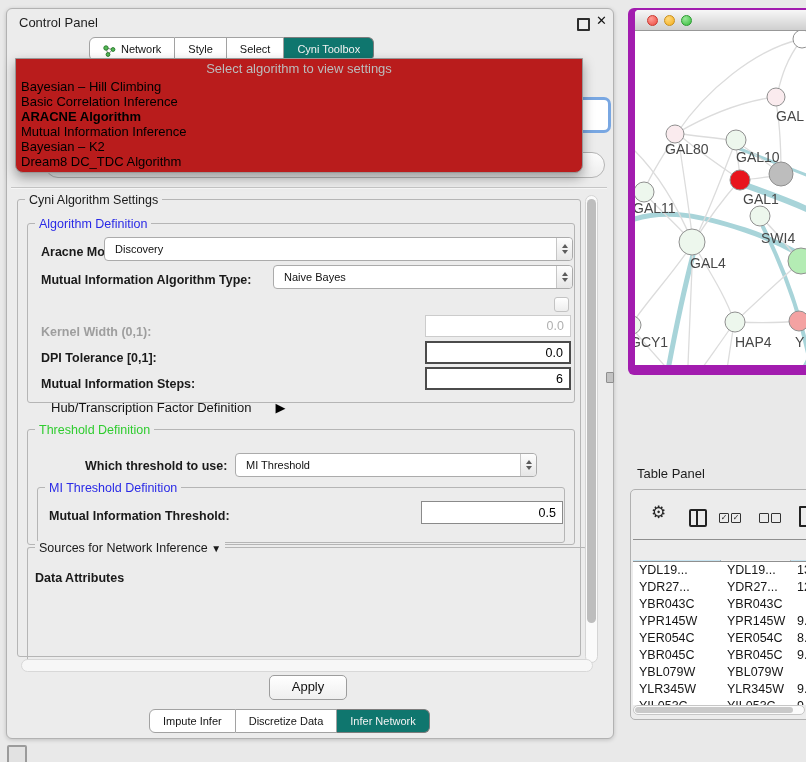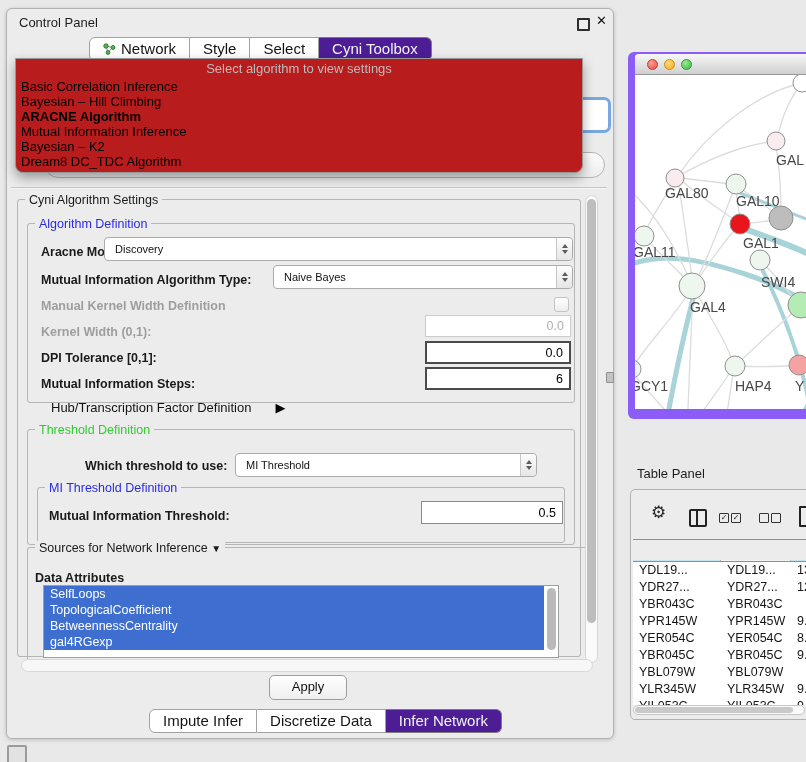--- a/index.html
+++ b/index.html
@@ -14,24 +14,24 @@
     position:absolute;left:6px;top:8px;width:606px;height:729px;
     background:#ececec;border:1px solid #b2b2b2;border-radius:6px;
     box-shadow:0 1px 4px rgba(0,0,0,.18);
   }
   .cp-title{position:absolute;left:12px;top:6px;font-size:13px;color:#1d1d1d;}
   .float-btn{position:absolute;left:570px;top:9px;width:9px;height:9px;border:2px solid #2d2d2d;background:transparent;border-radius:1px;}
   .close-btn{position:absolute;left:589px;top:4px;font-size:13px;font-weight:bold;color:#111;}
   
   .seg{position:absolute;display:flex;}
   .seg .tab{background:#fff;border:1px solid #a2a2a2;border-left:none;padding:3px 13px;
-    font-size:15px;color:#141414;display:flex;align-items:center;gap:5px;height:16px;line-height:16px;white-space:nowrap;}
+    font-size:11px;color:#141414;display:flex;align-items:flex-end;gap:5px;height:16px;line-height:16px;white-space:nowrap;}
   .seg .tab:first-child{border-left:1px solid #a2a2a2;border-radius:6px 0 0 6px;}
   .seg .tab:last-child{border-radius:0 6px 6px 0;}
-  .seg .tab.sel{background:#4c1d95;color:#f2f2f2;border-color:#7c7c7c;}
+  .seg .tab.sel{background:#0f766e;color:#f2f2f2;border-color:#7c7c7c;}
   #top-tabs{left:82px;top:28px;}
   #bottom-tabs{left:142px;top:700px;}
   .tab-icon{display:inline-flex;width:13px;height:12px;}
   
   .combo-focus{position:absolute;left:534px;top:88px;width:64px;height:30px;border:3px solid #79a7e2;border-radius:7px;background:#fff;z-index:1;}
   .combo-behind{position:absolute;left:38px;top:143px;width:560px;height:26px;border:1px solid #b5b5b5;border-radius:13px;
     background:linear-gradient(#fdfdfd,#ededed);z-index:1;display:flex;align-items:center;color:#a9a9a9;font-size:12.5px;padding-left:12px;box-sizing:border-box;}
   .separator{position:absolute;left:4px;top:178px;width:596px;height:1px;background:#c6c6c6;border-bottom:1px solid #f6f6f6;z-index:1;}
   
   .dropdown-popup{
@@ -67,21 +67,21 @@
   .attr-item{height:16px;line-height:16px;padding-left:6px;margin-right:14px;font-size:12.5px;color:#fff;background:#3E6FD0;}
   .attr-scroll{position:absolute;right:2px;top:2px;width:9px;height:62px;background:#bababa;border-radius:5px;}
   
   .vscroll{position:absolute;left:578px;top:186px;width:13px;height:468px;background:#fafafa;border:1px solid #d5d5d5;border-radius:7px;box-sizing:border-box;}
   .vscroll .thumb{position:absolute;left:1px;top:3px;width:9px;height:424px;background:#bdbdbd;border-radius:5px;}
   .hscroll-track{position:absolute;left:14px;top:650px;width:572px;height:13px;background:#f7f7f7;border:1px solid #d8d8d8;border-radius:7px;box-sizing:border-box;z-index:4;}
   
   .apply-btn{position:absolute;left:262px;top:666px;width:76px;height:23px;background:linear-gradient(#ffffff,#efefef);
     border:1px solid #9d9d9d;border-radius:5px;font-size:13px;color:#111;text-align:center;line-height:21px;z-index:5;}
   
-  .net-window{position:absolute;left:628px;top:8px;width:178px;height:367px;background:#8b5cf6;border-radius:6px 0 0 6px;margin-top:44px;}
+  .net-window{position:absolute;left:628px;top:8px;width:178px;height:367px;background:#a21caf;border-radius:6px 0 0 6px;}
   .net-inner{position:absolute;left:7px;top:2px;right:0;bottom:10px;background:#fff;border-radius:4px 0 0 0;overflow:hidden;}
   .net-titlebar{position:absolute;left:0;top:0;right:0;height:20px;background:linear-gradient(#f7f7f7,#cfcfcf);border-bottom:1px solid #989898;}
   .light{position:absolute;top:5px;width:11px;height:11px;border-radius:50%;box-sizing:border-box;}
   .light.red{left:12px;background:radial-gradient(circle at 35% 30%,#ff9d96,#ec4a40);border:1px solid #c9382f;}
   .light.yellow{left:29px;background:radial-gradient(circle at 35% 30%,#ffd97e,#f3ae1c);border:1px solid #c98f1b;}
   .light.green{left:46px;background:radial-gradient(circle at 35% 30%,#9ae89a,#35bd3a);border:1px solid #2c9a31;}
   .net-canvas{position:absolute;left:0;top:21px;right:0;bottom:0;background:#fff;overflow:hidden;}
   
   .tp-title{position:absolute;left:637px;top:466px;font-size:13px;color:#1d1d1d;}
   .table-panel{position:absolute;left:630px;top:489px;width:176px;height:229px;background:#ececec;
@@ -143,22 +143,22 @@
 
   <div class="combo-focus"></div>
   <div class="combo-behind">
     <span>galFiltered.sif default node</span>
   </div>
   <div class="separator"></div>
 
   <div class="dropdown-popup">
     <div class="dd-placeholder">Select algorithm to view settings</div>
     <div id="dd-items">
+        <div class="dd-item">Bayesian – Hill Climbing</div>
         <div class="dd-item">Basic Correlation Inference</div>
-        <div class="dd-item">Bayesian – Hill Climbing</div>
         <div class="dd-item sel">ARACNE Algorithm</div>
         <div class="dd-item">Mutual Information Inference</div>
         <div class="dd-item">Bayesian – K2</div>
         <div class="dd-item">Dream8 DC_TDC Algorithm</div>
       </div>
   </div>
 
   <div class="group" style="left:10px;top:190px;width:562px;height:456px;"></div>
   <div class="legend" style="left:18px;top:184px;color:#1a1a1a;">Cyni Algorithm Settings</div>
 
@@ -176,21 +176,20 @@
 
   <div class="lbl" style="left:34px;top:264px;">Mutual Information Algorithm Type:</div>
   <div class="combo" style="left:266px;top:256px;width:298px;">
     <span class="val">Naive Bayes</span>
     <span class="spin">
         <span class="arr-up"></span>
         <span class="arr-dn"></span>
       </span>
   </div>
 
-  <div class="lbl dis" style="left:34px;top:290px;">Manual Kernel Width Definition</div>
   <div class="checkbox" style="left:547px;top:288px;"></div>
 
   <div class="lbl dis" style="left:34px;top:316px;">Kernel Width (0,1):</div>
   <div class="field dis" style="left:418px;top:306px;width:146px;height:22px;">0.0</div>
 
   <div class="lbl" style="left:34px;top:342px;">DPI Tolerance [0,1]:</div>
   <div class="field strong" style="left:418px;top:332px;width:146px;height:23px;">0.0</div>
 
   <div class="lbl" style="left:34px;top:368px;">Mutual Information Steps:</div>
   <div class="field strong" style="left:418px;top:358px;width:146px;height:23px;">6</div>
@@ -217,29 +216,20 @@
 
   <div class="lbl" style="left:42px;top:500px;">Mutual Information Threshold:</div>
   <div class="field" style="left:414px;top:492px;width:142px;height:23px;">0.5</div>
 
   <div class="group" style="left:20px;top:538px;width:558px;height:114px;border-bottom:none;"></div>
   <div class="legend" style="left:28px;top:532px;color:#1a1a1a;">
     <span>Sources for Network Inference</span>
     <span style="font-size:10px;">▼</span>
   </div>
   <div class="lbl" style="left:28px;top:562px;">Data Attributes</div>
-  <div class="attr-list">
-    <div id="attr-items">
-        <div class="attr-item">SelfLoops</div>
-        <div class="attr-item">TopologicalCoefficient</div>
-        <div class="attr-item">BetweennessCentrality</div>
-        <div class="attr-item">gal4RGexp</div>
-      </div>
-    <div class="attr-scroll"></div>
-  </div>
 
   <div class="vscroll">
       <div class="thumb"></div>
     </div>
   <div class="hscroll-track"></div>
 
   <div class="apply-btn">Apply</div>
 
   <div class="seg" id="bottom-tabs">
       <div class="tab">

